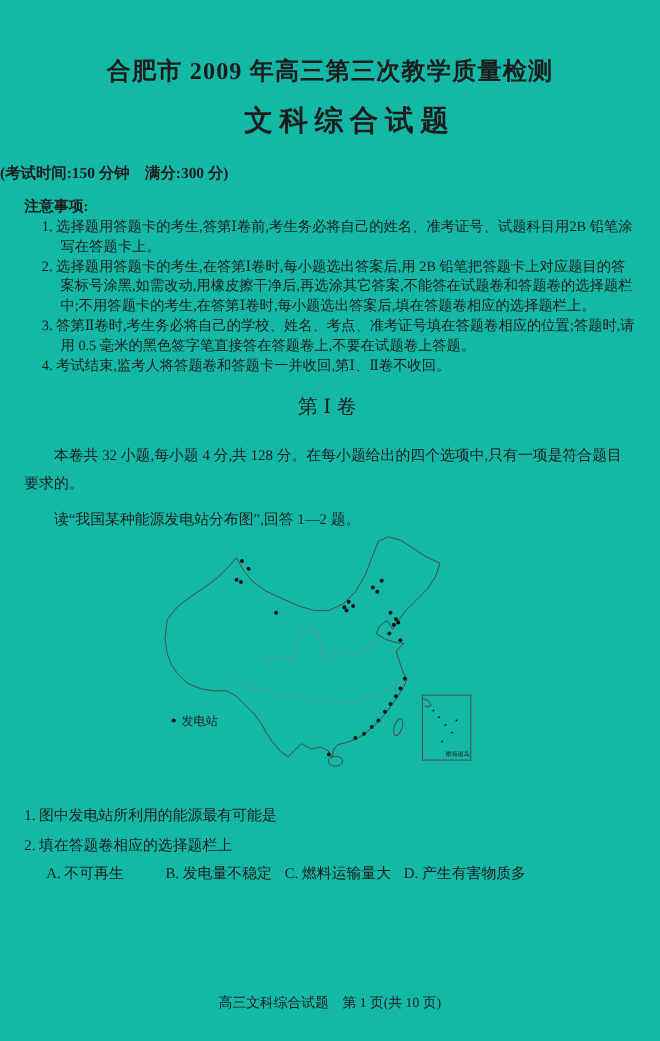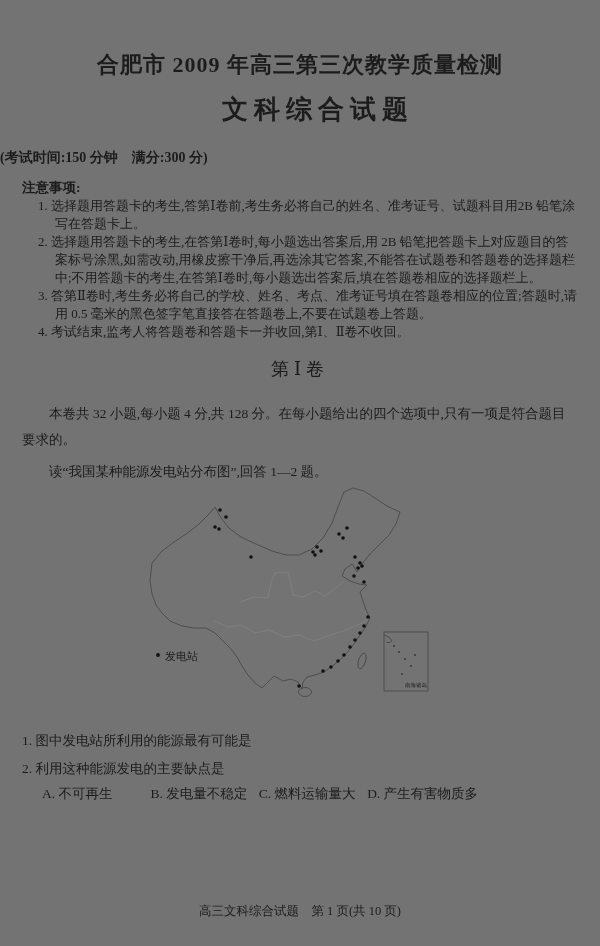--- a/index.html
+++ b/index.html
@@ -1,20 +1,20 @@
 <!DOCTYPE html>
 <html><head>
 <meta charset="utf-8">
 <style>
   html,body{margin:0;padding:0;background:#e8e8e8;}
   .page{
     position:relative;
     width:600px;height:946px;
     margin:0 auto;
-    background:#737373;
+    background:#14b8a6;
     color:#1c1c1c;
     font-family:"Liberation Serif","DejaVu Serif",serif;
     overflow:hidden;
   }
   .page-title{
     margin-top:50px;
     text-align:center;
     font-size:22px;
     font-weight:bold;
     letter-spacing:1px;
@@ -184,21 +184,21 @@
       <circle cx="283" cy="174" r="0.8"></circle>
       <circle cx="289" cy="181" r="0.8"></circle>
       <circle cx="280" cy="189" r="0.8"></circle>
       <circle cx="293" cy="170" r="0.8"></circle>
       <text x="283" y="202" font-size="5.5" text-anchor="start">南海诸岛</text>
     </g>
   </svg>
 
   <div class="questions">
     <div class="q-stem"><span>1.</span> <span>图中发电站所利用的能源最有可能是</span></div>
-    <div class="q-stem"><span>2.</span> <span>利用这种能源发电的主要缺点是</span></div>
+    <div class="q-stem"><span>2.</span> <span>填在答题卷相应的选择题栏上</span></div>
     <div class="q-options">
       <span class="option">A. 不可再生</span>
       <span class="option">B. 发电量不稳定</span>
       <span class="option">C. 燃料运输量大</span>
       <span class="option">D. 产生有害物质多</span>
     </div>
   </div>
 
   <div class="page-footer">高三文科综合试题　第 1 页(共 10 页)</div>
 

